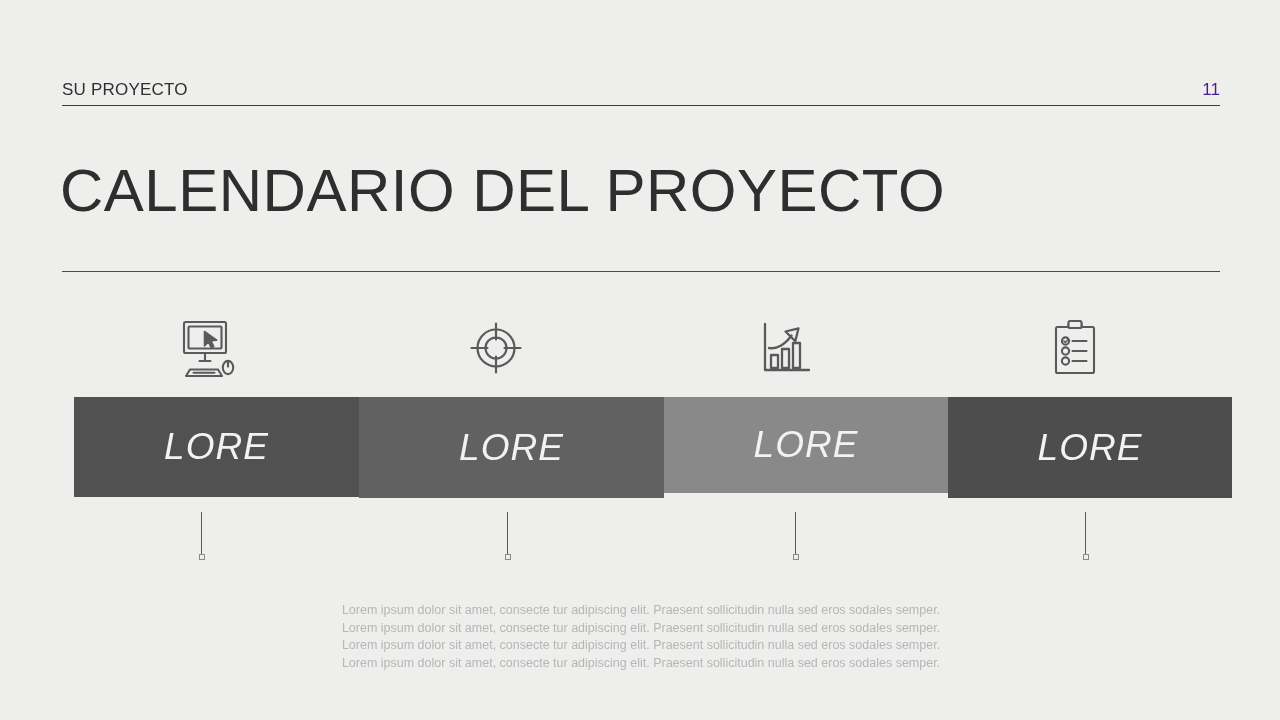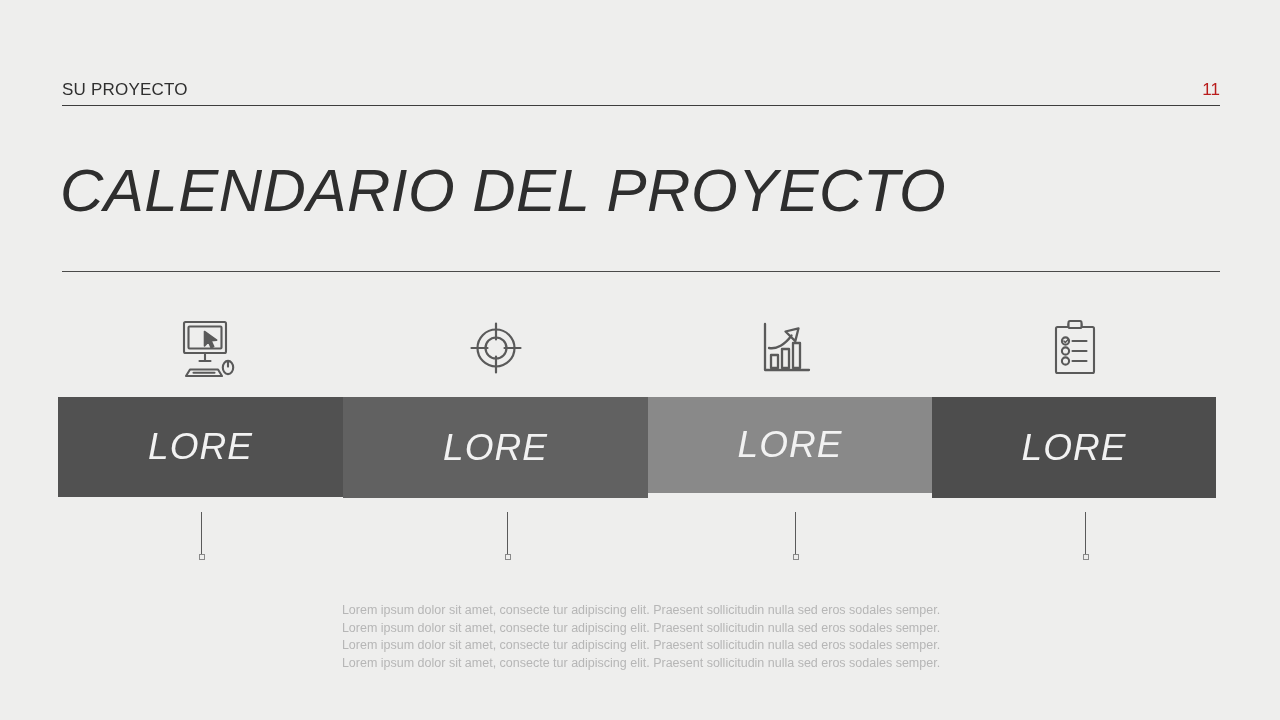--- a/index.html
+++ b/index.html
@@ -15,51 +15,51 @@
   #slide-header{
     position:absolute; left:62px; top:80px; width:1158px; height:26px;
   }
   #company-name{
     position:absolute; left:0; top:0;
     font-size:17px; letter-spacing:.2px; color:#2f2f2f;
     font-weight:400;
   }
   #page-number{
     position:absolute; right:0; top:0;
-    font-size:17px; color:#b91c1c; font-weight:400;
+    font-size:17px; color:#4c1d95; font-weight:400;
   }
   #header-rule{
     position:absolute; left:62px; top:105px; width:1158px; height:1px;
     background:#3d3d3d;
   }
 
   
   #slide-title{
     position:absolute; left:60px; top:156px;
     font-size:60px; line-height:70px; font-weight:400;
-    letter-spacing:.5px; color:#2e2e2e; white-space:nowrap;font-style:italic;
+    letter-spacing:.5px; color:#2e2e2e; white-space:nowrap;
   }
   #title-rule{
     position:absolute; left:62px; top:271px; width:1158px; height:1px;
     background:#4a4a4a;
   }
 
   
   #icon-row{
     position:absolute; left:62px; top:312px; width:1158px; height:72px;
     display:flex;
   }
   .icon-cell{
     flex:1 1 0; display:flex; align-items:center; justify-content:center;
   }
   .icon-cell svg{ display:block; }
 
   
   #bars-band{
-    position:absolute; left:58px; top:397px; width:1158px; height:101px;
+    position:absolute; left:74px; top:397px; width:1158px; height:101px;
   }
   .bar{
     position:absolute; top:0; height:100px;
     display:flex; align-items:center; justify-content:center;
   }
   .bar-label{
     font-size:37px; font-style:italic; font-weight:400;
     color:#f2f2f2; letter-spacing:1px;
   }
   #bar-0{ left:0px;   width:285px; height:100px; background:#515151; }

